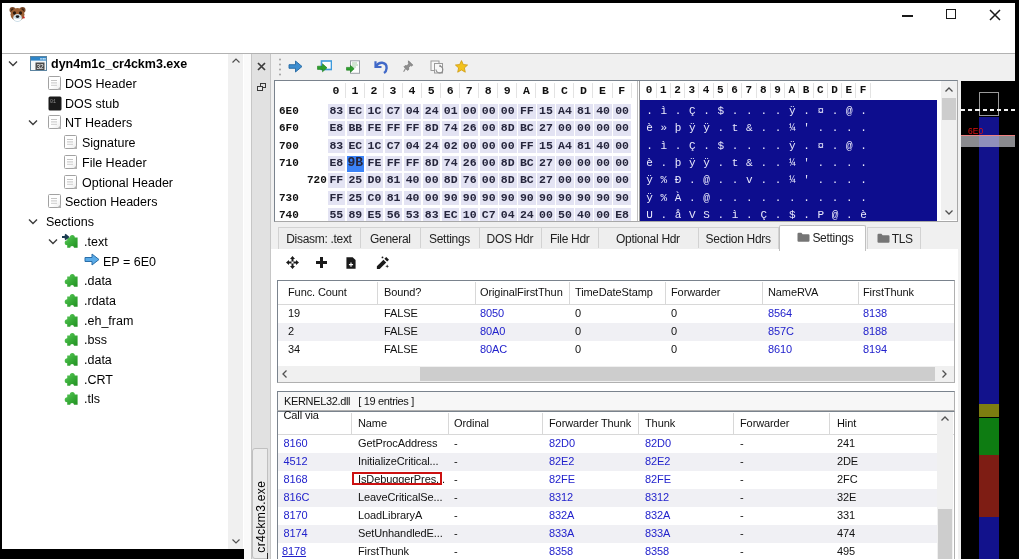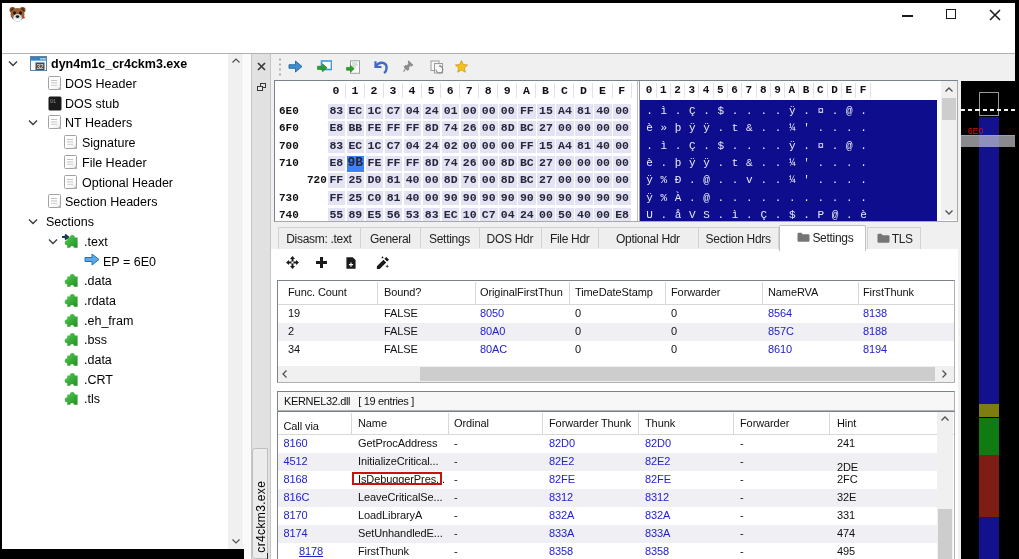--- a/index.html
+++ b/index.html
@@ -571,21 +571,21 @@
 <svg class="abs" style="left:11px;top:121px;" width="5" height="8" viewBox="0 0 5 8">
         <path d="M4.5 0.5 L1 4 L4.5 7.5" stroke="#505050" stroke-width="1.3" fill="none"></path>
       </svg>
 <svg class="abs" style="left:671px;top:121px;" width="5" height="8" viewBox="0 0 5 8">
         <path d="M0.5 0.5 L4 4 L0.5 7.5" stroke="#505050" stroke-width="1.3" fill="none"></path>
       </svg>
 <div class="abs" style="left:149px;top:118px;width:515px;height:14px;background:#cdcdcd;"></div>
 <div class="abs" style="left:6px;top:142px;width:677.5px;height:20px;border:1px solid;border-color:#7a838d #b0b0b0 #b0b0b0 #7a838d;background:#f7f7f7;"></div>
 <span class="abs" style="left:13px;top:145.5px;color:#111;letter-spacing:-0.35px;">KERNEL32.dll&nbsp;&nbsp; [ 19 entries ]</span>
 <div class="abs" style="left:6px;top:162px;width:677.5px;height:148px;border:1px solid;border-color:#7a838d #b0b0b0 #b0b0b0 #7a838d;border-bottom:none;background:#fff;"></div>
-<span class="abs" style="left:12.5px;top:160px;color:#111;margin-top:11px;">Call via</span>
+<span class="abs" style="left:12.5px;top:160px;color:#111;">Call via</span>
 <span class="abs" style="left:87.0px;top:168px;color:#111;">Name</span>
 <span class="abs" style="left:183.0px;top:168px;color:#111;">Ordinal</span>
 <span class="abs" style="left:278.0px;top:168px;color:#111;">Forwarder Thunk</span>
 <span class="abs" style="left:374.0px;top:168px;color:#111;">Thunk</span>
 <span class="abs" style="left:469.0px;top:168px;color:#111;">Forwarder</span>
 <span class="abs" style="left:566.0px;top:168px;color:#111;">Hint</span>
 <div class="abs" style="left:80.0px;top:164px;width:1px;height:21px;background:#d8d8d8;"></div>
 <div class="abs" style="left:177.0px;top:164px;width:1px;height:21px;background:#d8d8d8;"></div>
 <div class="abs" style="left:271.0px;top:164px;width:1px;height:21px;background:#d8d8d8;"></div>
 <div class="abs" style="left:367.0px;top:164px;width:1px;height:21px;background:#d8d8d8;"></div>
@@ -599,21 +599,21 @@
 <span class="abs" style="left:374.0px;top:188px;color:#2222cc;">82D0</span>
 <span class="abs" style="left:469.0px;top:188px;color:#111;">-</span>
 <span class="abs" style="left:566.0px;top:188px;color:#111;">241</span>
 <div class="abs" style="left:7px;top:204px;width:664px;height:18px;background:#f0f0f4;"></div>
 <span class="abs" style="left:12.5px;top:206px;color:#2222cc;">4512</span>
 <span class="abs" style="left:87.0px;top:206px;color:#111;">InitializeCritical...</span>
 <span class="abs" style="left:183.0px;top:206px;color:#111;">-</span>
 <span class="abs" style="left:278.0px;top:206px;color:#2222cc;">82E2</span>
 <span class="abs" style="left:374.0px;top:206px;color:#2222cc;">82E2</span>
 <span class="abs" style="left:469.0px;top:206px;color:#111;">-</span>
-<span class="abs" style="left:566.0px;top:206px;color:#111;margin-top:6px;">2DE</span>
+<span class="abs" style="left:566.0px;top:206px;color:#111;">2DE</span>
 <span class="abs" style="left:12.5px;top:224px;color:#2222cc;">8168</span>
 <span class="abs" style="left:87.0px;top:224px;color:#111;">IsDebuggerPres...</span>
 <span class="abs" style="left:183.0px;top:224px;color:#111;">-</span>
 <span class="abs" style="left:278.0px;top:224px;color:#2222cc;">82FE</span>
 <span class="abs" style="left:374.0px;top:224px;color:#2222cc;">82FE</span>
 <span class="abs" style="left:469.0px;top:224px;color:#111;">-</span>
 <span class="abs" style="left:566.0px;top:224px;color:#111;">2FC</span>
 <div class="abs" style="left:7px;top:240px;width:664px;height:18px;background:#f0f0f4;"></div>
 <span class="abs" style="left:12.5px;top:242px;color:#2222cc;">816C</span>
 <span class="abs" style="left:87.0px;top:242px;color:#111;">LeaveCriticalSe...</span>
@@ -630,21 +630,21 @@
 <span class="abs" style="left:469.0px;top:260px;color:#111;">-</span>
 <span class="abs" style="left:566.0px;top:260px;color:#111;">331</span>
 <div class="abs" style="left:7px;top:276px;width:664px;height:18px;background:#f0f0f4;"></div>
 <span class="abs" style="left:12.5px;top:278px;color:#2222cc;">8174</span>
 <span class="abs" style="left:87.0px;top:278px;color:#111;">SetUnhandledE...</span>
 <span class="abs" style="left:183.0px;top:278px;color:#111;">-</span>
 <span class="abs" style="left:278.0px;top:278px;color:#2222cc;">833A</span>
 <span class="abs" style="left:374.0px;top:278px;color:#2222cc;">833A</span>
 <span class="abs" style="left:469.0px;top:278px;color:#111;">-</span>
 <span class="abs" style="left:566.0px;top:278px;color:#111;">474</span>
-<span class="abs" style="left:28px;top:296px;color:#2222cc;text-decoration:underline;">8178</span>
+<span class="abs" style="left:11px;top:296px;color:#2222cc;text-decoration:underline;">8178</span>
 <span class="abs" style="left:87.0px;top:296px;color:#111;">FirstThunk</span>
 <span class="abs" style="left:183.0px;top:296px;color:#111;">-</span>
 <span class="abs" style="left:278.0px;top:296px;color:#2222cc;">8358</span>
 <span class="abs" style="left:374.0px;top:296px;color:#2222cc;">8358</span>
 <span class="abs" style="left:469.0px;top:296px;color:#111;">-</span>
 <span class="abs" style="left:566.0px;top:296px;color:#111;">495</span>
 <div class="abs" style="left:81px;top:223px;width:90px;height:13px;border:2px solid #cc1111;z-index:5;"></div>
 <div class="abs" style="left:666px;top:163px;width:16px;height:147px;background:#f0f0f0;"></div>
 <svg class="abs" style="left:670px;top:167px;" width="8" height="5" viewBox="0 0 8 5">
         <path d="M0.5 4.5 L4 1 L7.5 4.5" stroke="#505050" stroke-width="1.3" fill="none"></path>

